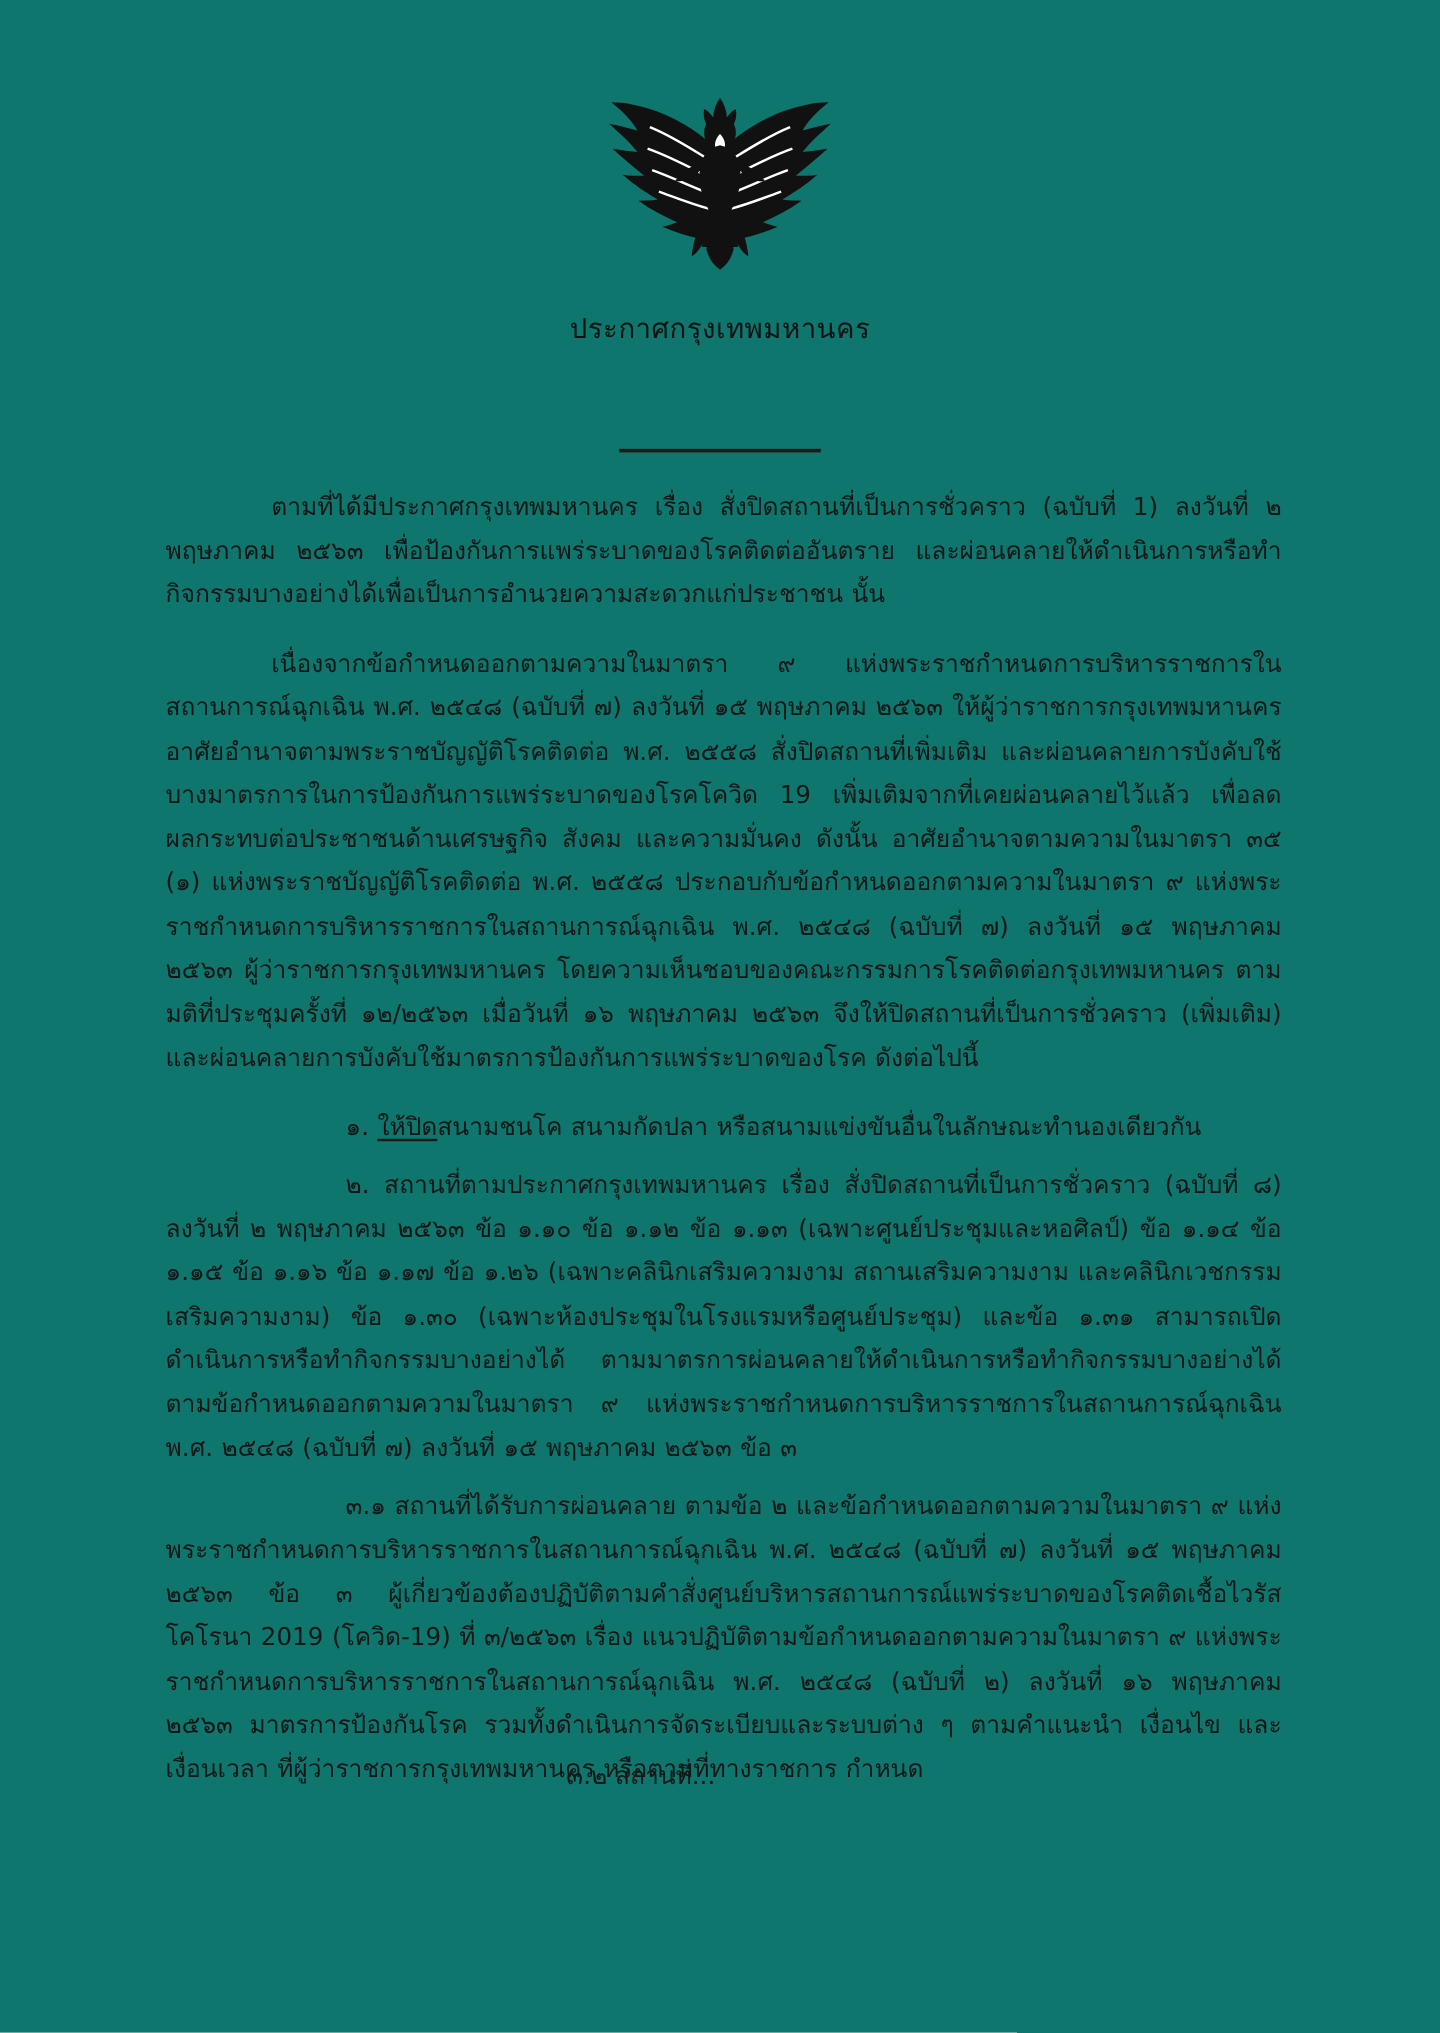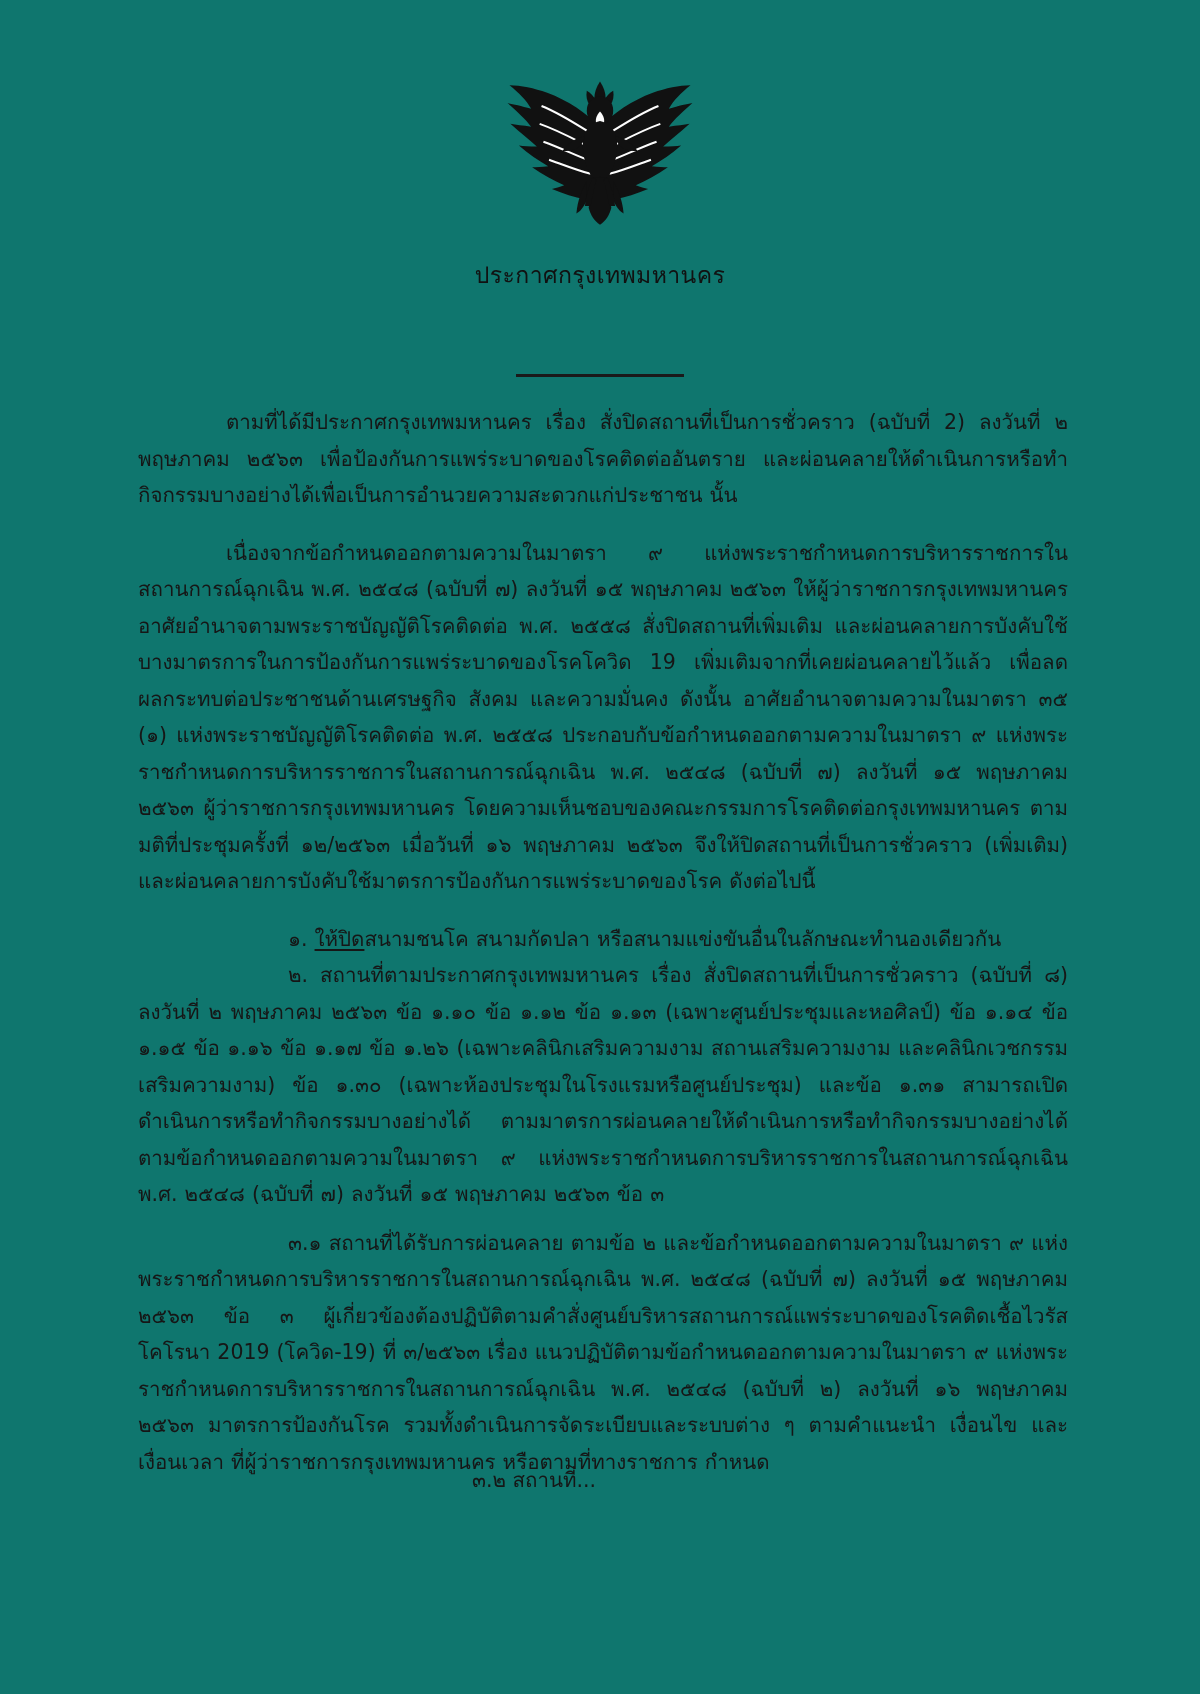--- a/index.html
+++ b/index.html
@@ -81,21 +81,21 @@
     text-justify: inter-word;
     margin: 0 0 21px 0;
     color: #161616;
     word-spacing: 0.5px;
   }
   .para.indent {
     text-indent: 88px;
   }
   .para.item {
     text-indent: 150px;
-    margin-bottom: 0;
+    margin-bottom: 12px;
   }
   .para.item-cont {
     text-indent: 0;
     margin-bottom: 12px;
   }
   .para.sub-head {
     text-indent: 150px;
     margin-bottom: 0;
   }
   .para.sub-item {
@@ -166,21 +166,21 @@
   <div class="doc-header">
     <div class="doc-title">ประกาศกรุงเทพมหานคร</div>
   </div>
 
   <div class="rule-wrap">
     <div class="rule"></div>
   </div>
 
   <div class="body-text">
 
-    <p class="para indent">ตามที่ได้มีประกาศกรุงเทพมหานคร เรื่อง สั่งปิดสถานที่เป็นการชั่วคราว (ฉบับที่ 2) ลงวันที่ ๒ พฤษภาคม ๒๕๖๓ เพื่อป้องกันการแพร่ระบาดของโรคติดต่ออันตราย และผ่อนคลายให้ดำเนินการหรือทำกิจกรรมบางอย่างได้เพื่อเป็นการอำนวยความสะดวกแก่ประชาชน นั้น</p>
+    <p class="para indent">ตามที่ได้มีประกาศกรุงเทพมหานคร เรื่อง สั่งปิดสถานที่เป็นการชั่วคราว (ฉบับที่ 1) ลงวันที่ ๒ พฤษภาคม ๒๕๖๓ เพื่อป้องกันการแพร่ระบาดของโรคติดต่ออันตราย และผ่อนคลายให้ดำเนินการหรือทำกิจกรรมบางอย่างได้เพื่อเป็นการอำนวยความสะดวกแก่ประชาชน นั้น</p>
 
     <p class="para indent">เนื่องจากข้อกำหนดออกตามความในมาตรา ๙ แห่งพระราชกำหนดการบริหารราชการในสถานการณ์ฉุกเฉิน พ.ศ. ๒๕๔๘ (ฉบับที่ ๗) ลงวันที่ ๑๕ พฤษภาคม ๒๕๖๓ ให้ผู้ว่าราชการกรุงเทพมหานคร อาศัยอำนาจตามพระราชบัญญัติโรคติดต่อ พ.ศ. ๒๕๕๘ สั่งปิดสถานที่เพิ่มเติม และผ่อนคลายการบังคับใช้บางมาตรการในการป้องกันการแพร่ระบาดของโรคโควิด 19 เพิ่มเติมจากที่เคยผ่อนคลายไว้แล้ว เพื่อลดผลกระทบต่อประชาชนด้านเศรษฐกิจ สังคม และความมั่นคง ดังนั้น อาศัยอำนาจตามความในมาตรา ๓๕ (๑) แห่งพระราชบัญญัติโรคติดต่อ พ.ศ. ๒๕๕๘ ประกอบกับข้อกำหนดออกตามความในมาตรา ๙ แห่งพระราชกำหนดการบริหารราชการในสถานการณ์ฉุกเฉิน พ.ศ. ๒๕๔๘ (ฉบับที่ ๗) ลงวันที่ ๑๕ พฤษภาคม ๒๕๖๓ ผู้ว่าราชการกรุงเทพมหานคร โดยความเห็นชอบของคณะกรรมการโรคติดต่อกรุงเทพมหานคร ตามมติที่ประชุมครั้งที่ ๑๒/๒๕๖๓ เมื่อวันที่ ๑๖ พฤษภาคม ๒๕๖๓ จึงให้ปิดสถานที่เป็นการชั่วคราว (เพิ่มเติม) และผ่อนคลายการบังคับใช้มาตรการป้องกันการแพร่ระบาดของโรค ดังต่อไปนี้</p>
 
     <p class="para item"><span>๑.</span> <span class="u">ให้ปิด</span><span>สนามชนโค สนามกัดปลา หรือสนามแข่งขันอื่นในลักษณะทำนองเดียวกัน</span></p>
 
     <p class="para item-cont" style="text-indent:150px">๒. สถานที่ตามประกาศกรุงเทพมหานคร เรื่อง สั่งปิดสถานที่เป็นการชั่วคราว (ฉบับที่ ๘) ลงวันที่ ๒ พฤษภาคม ๒๕๖๓ ข้อ ๑.๑๐ ข้อ ๑.๑๒ ข้อ ๑.๑๓ (เฉพาะศูนย์ประชุมและหอศิลป์) ข้อ ๑.๑๔ ข้อ ๑.๑๕ ข้อ ๑.๑๖ ข้อ ๑.๑๗ ข้อ ๑.๒๖ (เฉพาะคลินิกเสริมความงาม สถานเสริมความงาม และคลินิกเวชกรรมเสริมความงาม) ข้อ ๑.๓๐ (เฉพาะห้องประชุมในโรงแรมหรือศูนย์ประชุม) และข้อ ๑.๓๑ สามารถเปิดดำเนินการหรือทำกิจกรรมบางอย่างได้ ตามมาตรการผ่อนคลายให้ดำเนินการหรือทำกิจกรรมบางอย่างได้ ตามข้อกำหนดออกตามความในมาตรา ๙ แห่งพระราชกำหนดการบริหารราชการในสถานการณ์ฉุกเฉิน พ.ศ. ๒๕๔๘ (ฉบับที่ ๗) ลงวันที่ ๑๕ พฤษภาคม ๒๕๖๓ ข้อ ๓</p>
 
 
     <p class="para sub-item">๓.๑ สถานที่ได้รับการผ่อนคลาย ตามข้อ ๒ และข้อกำหนดออกตามความในมาตรา ๙ แห่งพระราชกำหนดการบริหารราชการในสถานการณ์ฉุกเฉิน พ.ศ. ๒๕๔๘ (ฉบับที่ ๗) ลงวันที่ ๑๕ พฤษภาคม ๒๕๖๓ ข้อ ๓ ผู้เกี่ยวข้องต้องปฏิบัติตามคำสั่งศูนย์บริหารสถานการณ์แพร่ระบาดของโรคติดเชื้อไวรัสโคโรนา 2019 (โควิด-19) ที่ ๓/๒๕๖๓ เรื่อง แนวปฏิบัติตามข้อกำหนดออกตามความในมาตรา ๙ แห่งพระราชกำหนดการบริหารราชการในสถานการณ์ฉุกเฉิน พ.ศ. ๒๕๔๘ (ฉบับที่ ๒) ลงวันที่ ๑๖ พฤษภาคม ๒๕๖๓ มาตรการป้องกันโรค รวมทั้งดำเนินการจัดระเบียบและระบบต่าง ๆ ตามคำแนะนำ เงื่อนไข และเงื่อนเวลา ที่ผู้ว่าราชการกรุงเทพมหานคร หรือตามที่ทางราชการ กำหนด</p>
 

